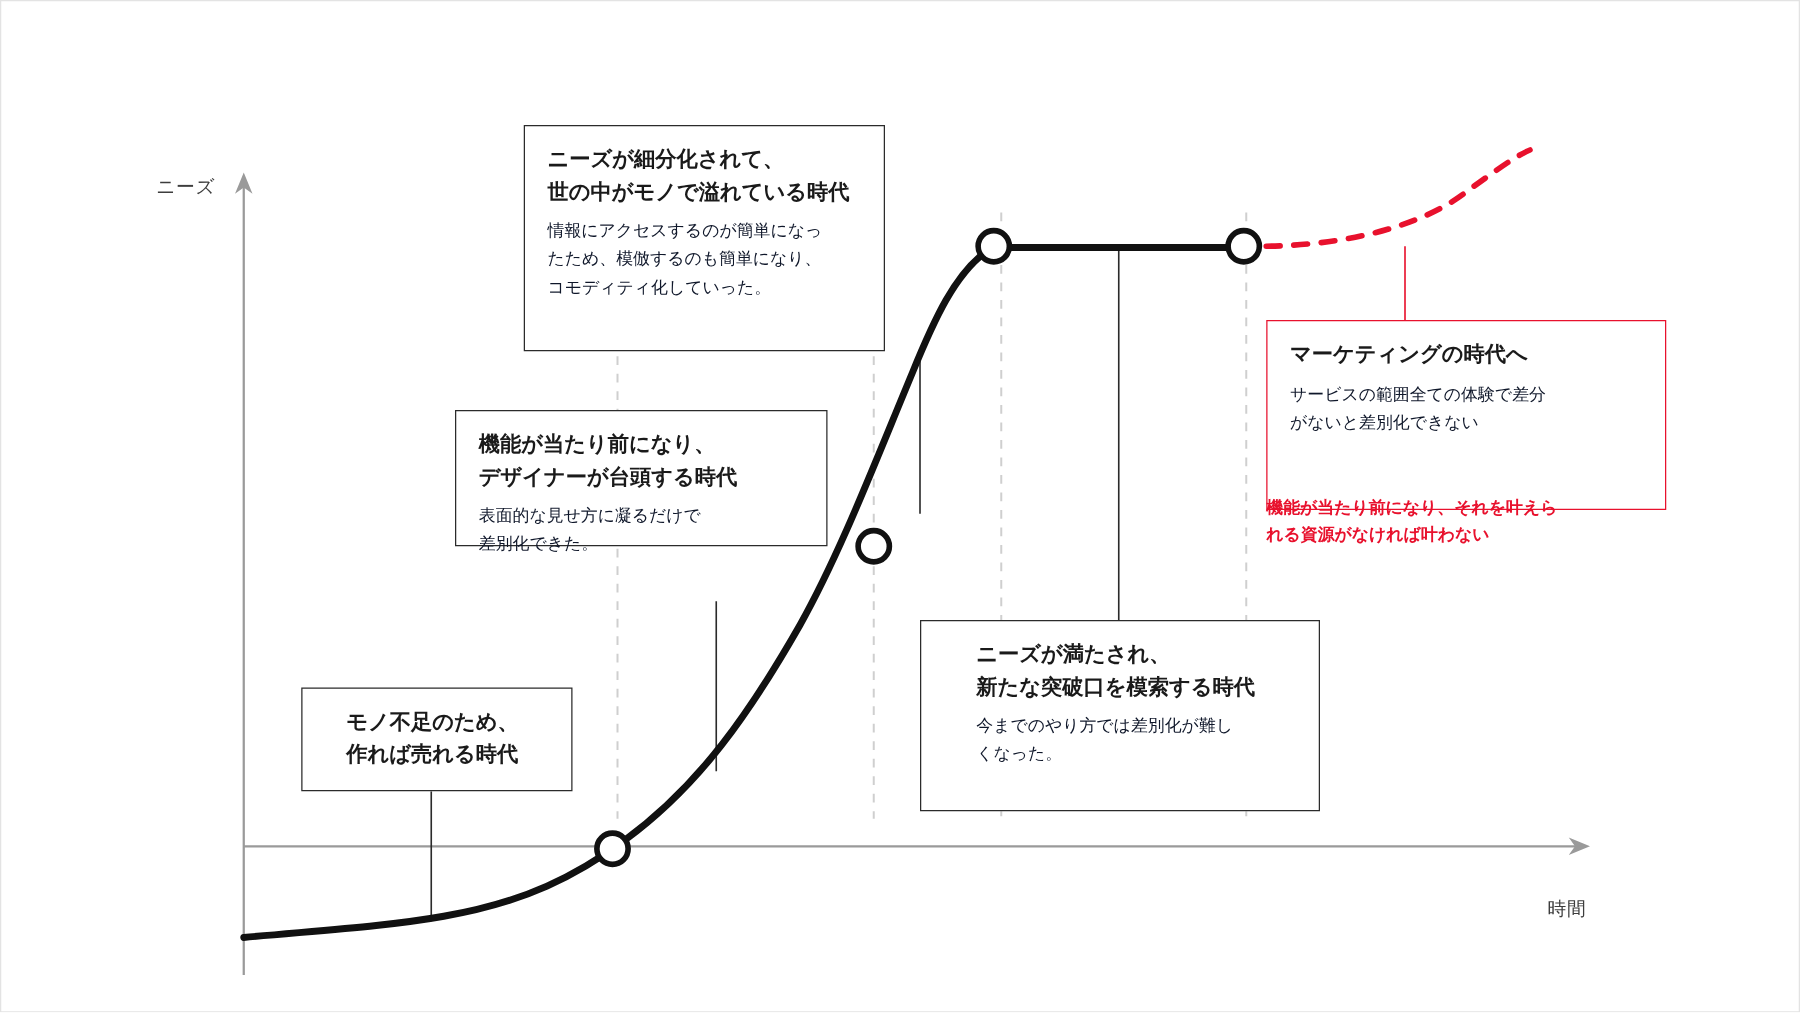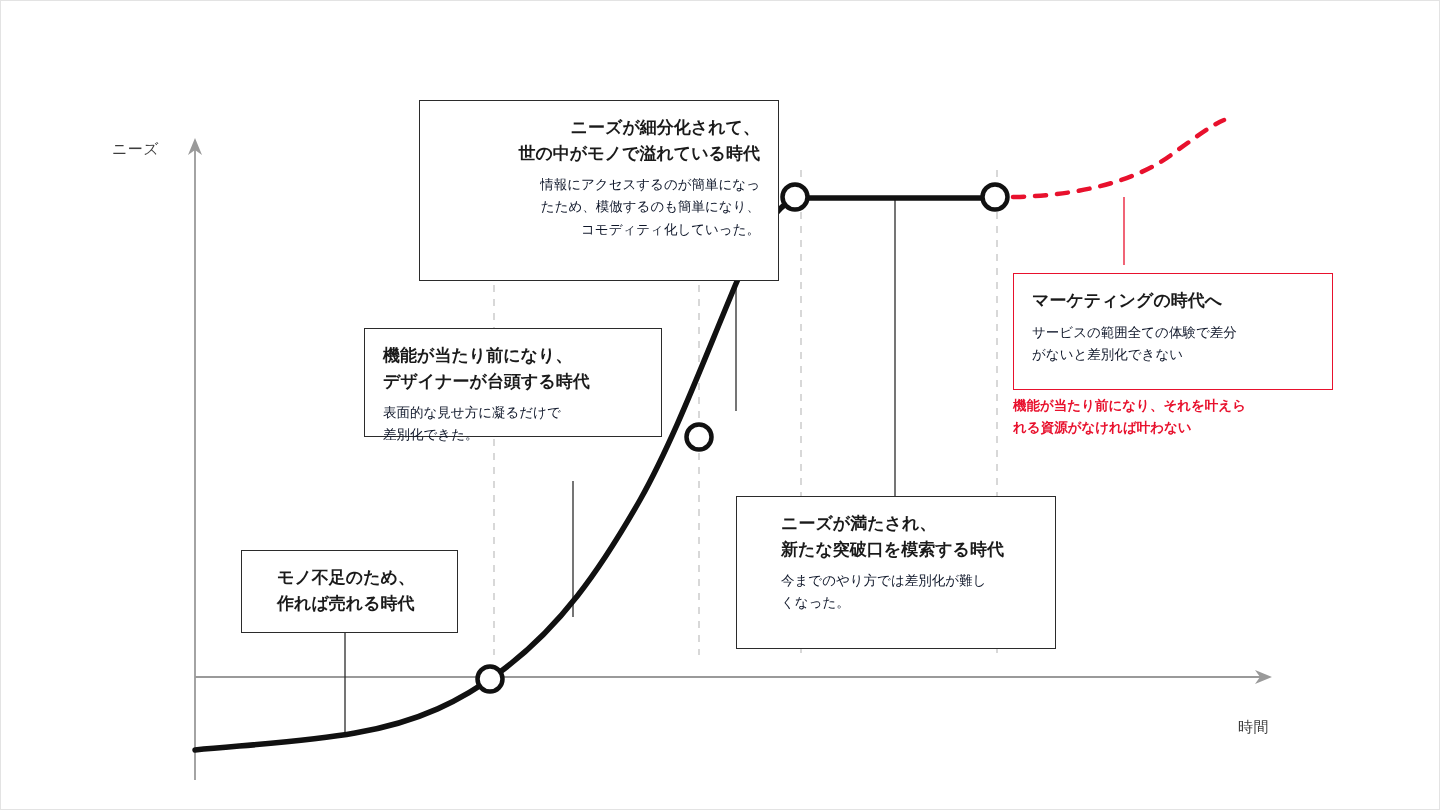--- a/index.html
+++ b/index.html
@@ -112,51 +112,51 @@
     <path d="M1013 197 C 1080 196, 1140 180, 1175 152 C 1200 134, 1214 124, 1224 120" fill="none" stroke="#e8112d" stroke-width="4.5" stroke-linecap="round" stroke-dasharray="11 11"></path>
 
     <g>
       <circle cx="490" cy="679" r="12.5" fill="#ffffff" stroke="#111111" stroke-width="4.5"></circle>
       <circle cx="699" cy="437" r="12.5" fill="#ffffff" stroke="#111111" stroke-width="4.5"></circle>
       <circle cx="795" cy="197" r="12.5" fill="#ffffff" stroke="#111111" stroke-width="4.5"></circle>
       <circle cx="995" cy="197" r="12.5" fill="#ffffff" stroke="#111111" stroke-width="4.5"></circle>
     </g>
   </svg>
 
-  <div class="axis-label" style="left:112px; top:140px;text-align:center;">ニーズ</div>
+  <div class="axis-label" style="left:125px; top:140px;text-align:center;">ニーズ</div>
   <div class="axis-label" style="left:1238px; top:718px;">時間</div>
 
   <div class="callout" style="left:241px; top:550px; width:217px; height:83px;padding-left:35px;">
     <div class="c-title">モノ不足のため、
 作れば売れる時代</div>
   </div>
 
   <div class="callout" style="left:364px; top:328px; width:298px; height:109px;">
     <div class="c-title">機能が当たり前になり、
 デザイナーが台頭する時代</div>
     <div class="c-body">表面的な見せ方に凝るだけで
 差別化できた。</div>
   </div>
 
-  <div class="callout" style="left:419px; top:100px; width:360px; height:181px;text-align:right;">
+  <div class="callout" style="left:419px; top:100px; width:289px; height:181px;">
     <div class="c-title">ニーズが細分化されて、
 世の中がモノで溢れている時代</div>
     <div class="c-body">情報にアクセスするのが簡単になっ
 たため、模倣するのも簡単になり、
 コモディティ化していった。</div>
   </div>
 
   <div class="callout" style="left:736px; top:496px; width:320px; height:153px;padding-left:44px;">
     <div class="c-title">ニーズが満たされ、
 新たな突破口を模索する時代</div>
     <div class="c-body">今までのやり方では差別化が難し
 くなった。</div>
   </div>
 
-  <div class="callout red" style="left:1013px; top:273px; width:320px; height:117px;">
+  <div class="callout red" style="left:1013px; top:256px; width:320px; height:152px;">
     <div class="c-title">マーケティングの時代へ</div>
     <div class="c-body">サービスの範囲全ての体験で差分
 がないと差別化できない</div>
   </div>
 
   <div class="note-red" style="left:1013px; top:395px; width:330px;">機能が当たり前になり、それを叶えら
 れる資源がなければ叶わない</div>
 
 </div>
 

